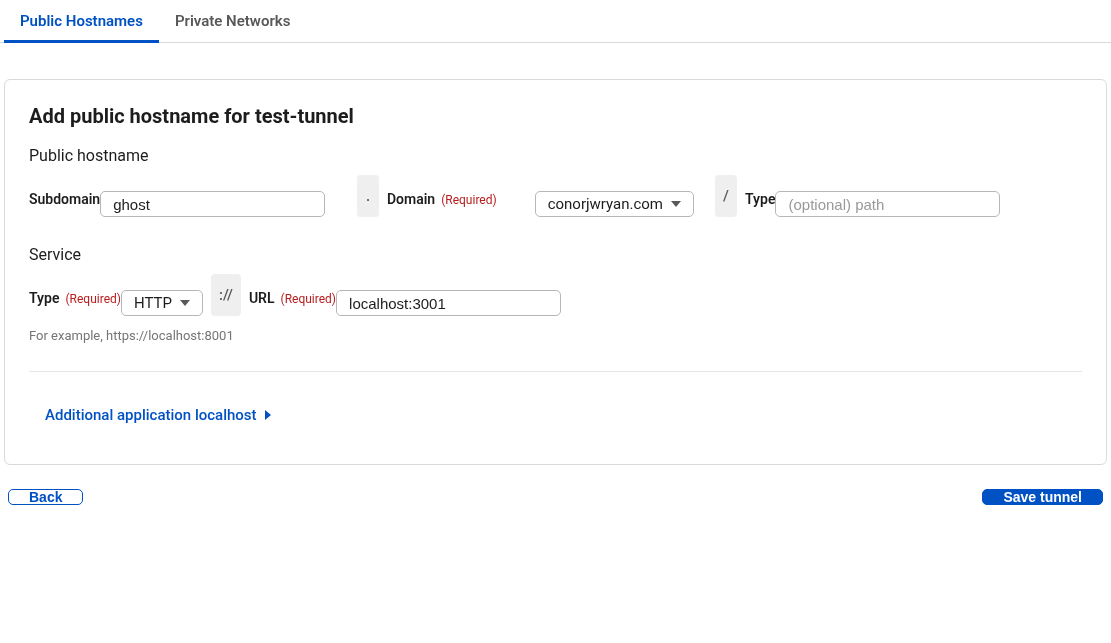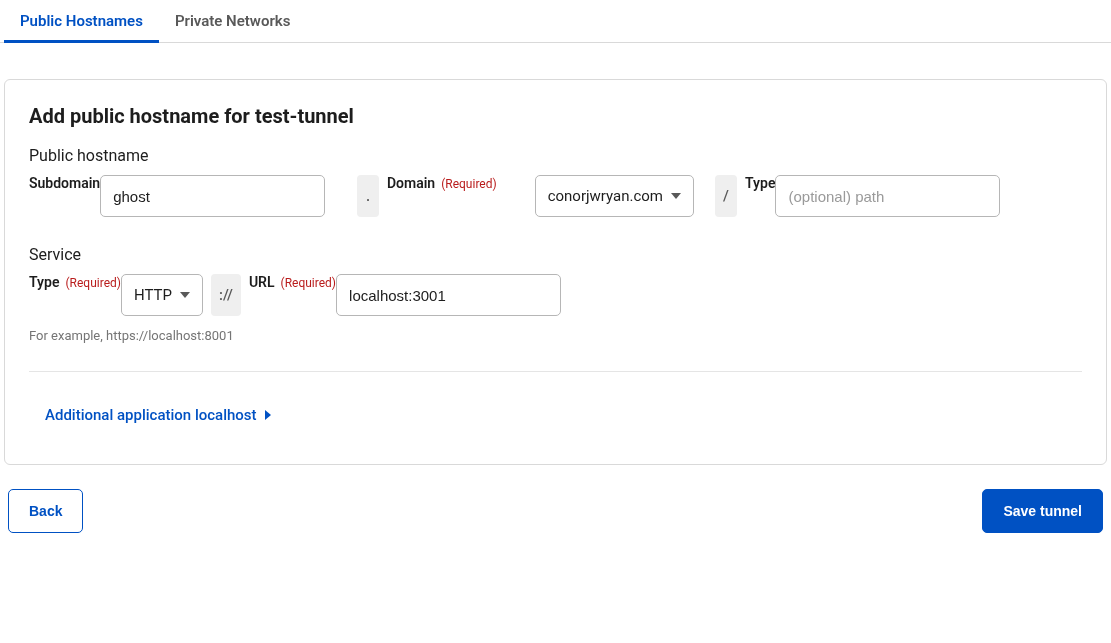--- a/index.html
+++ b/index.html
@@ -64,21 +64,21 @@
   .field-label {
     font-size: 14px;
     font-weight: 600;
   }
   .required {
     font-size: 12px;
     color: #b91c1c;
     font-weight: 400;
   }
   .input, .select {
-    height: 42px;
+    height: 26px;
     border: 1px solid #b6b6b6;
     border-radius: 5px;
     padding: 0 12px;
     font-size: 15px;
     color: #1d1d1d;
     background: #fff;
   }
   .input::placeholder { color: #9a9a9a; }
   .select {
     display: flex;
@@ -137,21 +137,21 @@
     border-top: 5px solid transparent;
     border-bottom: 5px solid transparent;
     border-left: 6px solid #0051c3;
   }
   .footer {
     display: flex;
     justify-content: space-between;
     padding: 24px 8px 4px;
   }
   .btn {
-    height: 44px;
+    height: 16px;
     padding: 0 20px;
     border-radius: 5px;
     font-size: 14px;
     font-weight: 600;
     cursor: pointer;
     display: inline-flex;
     align-items: center;
   }
   .btn-outline {
     background: #fff;

